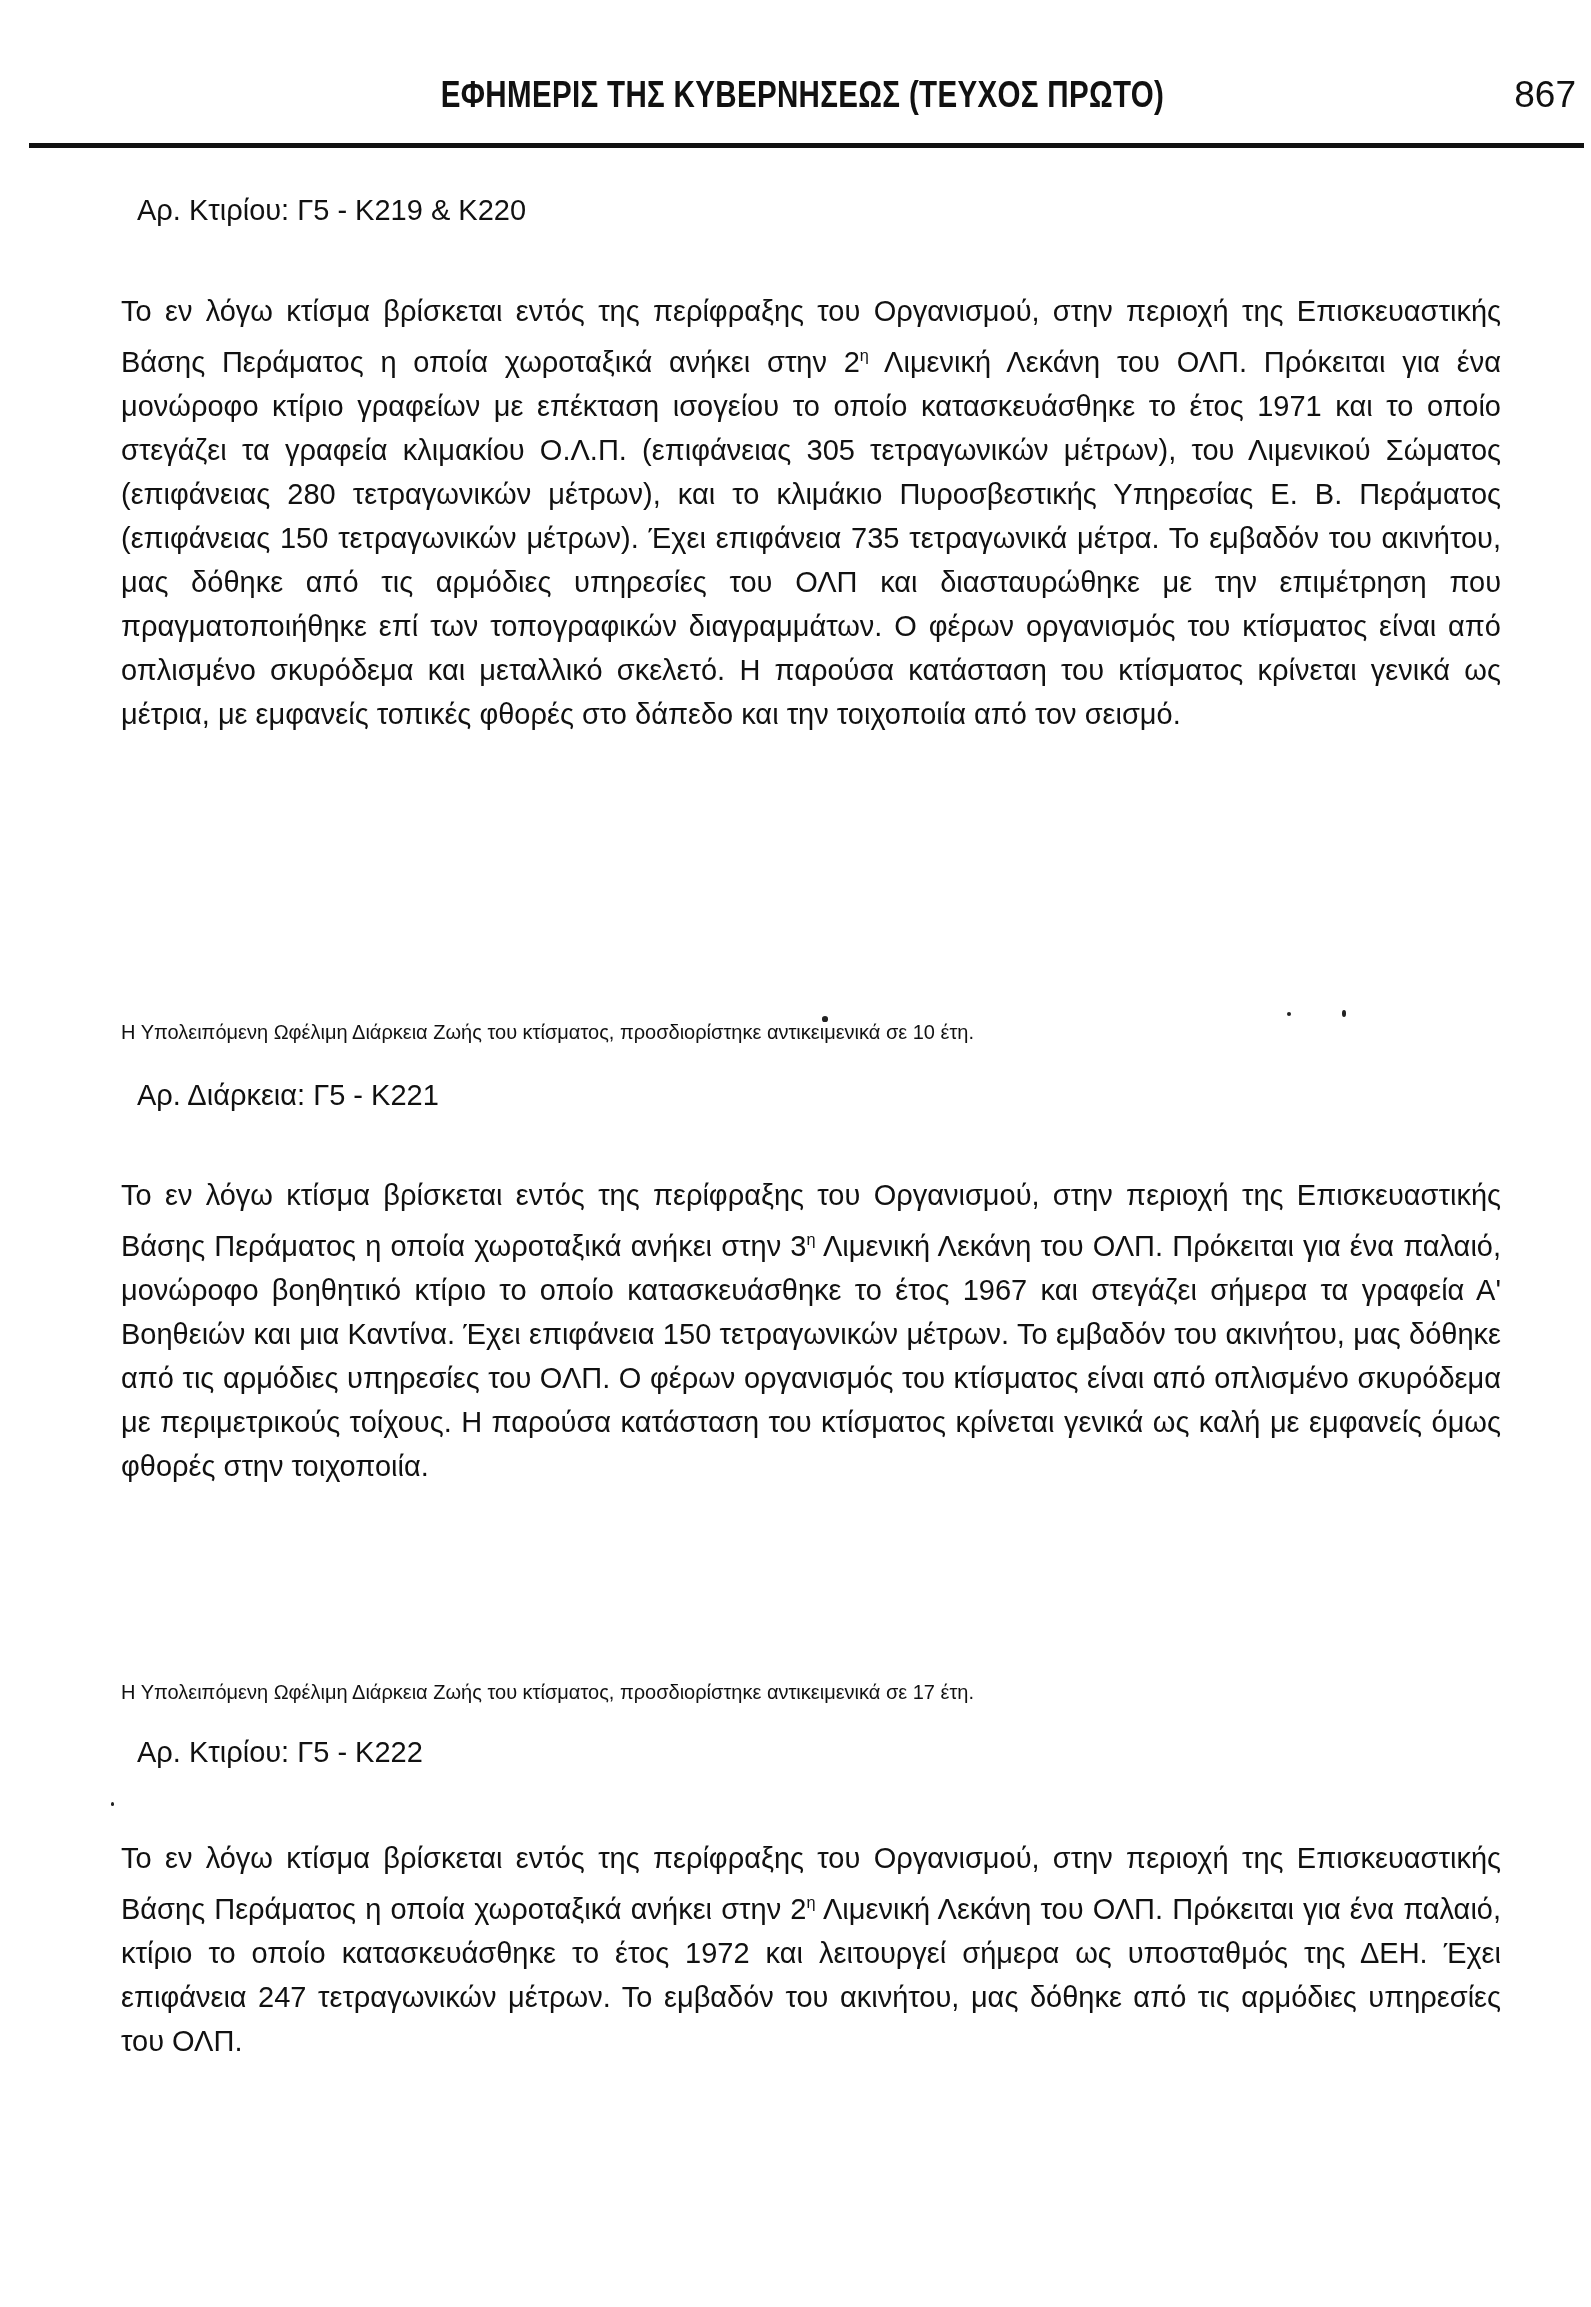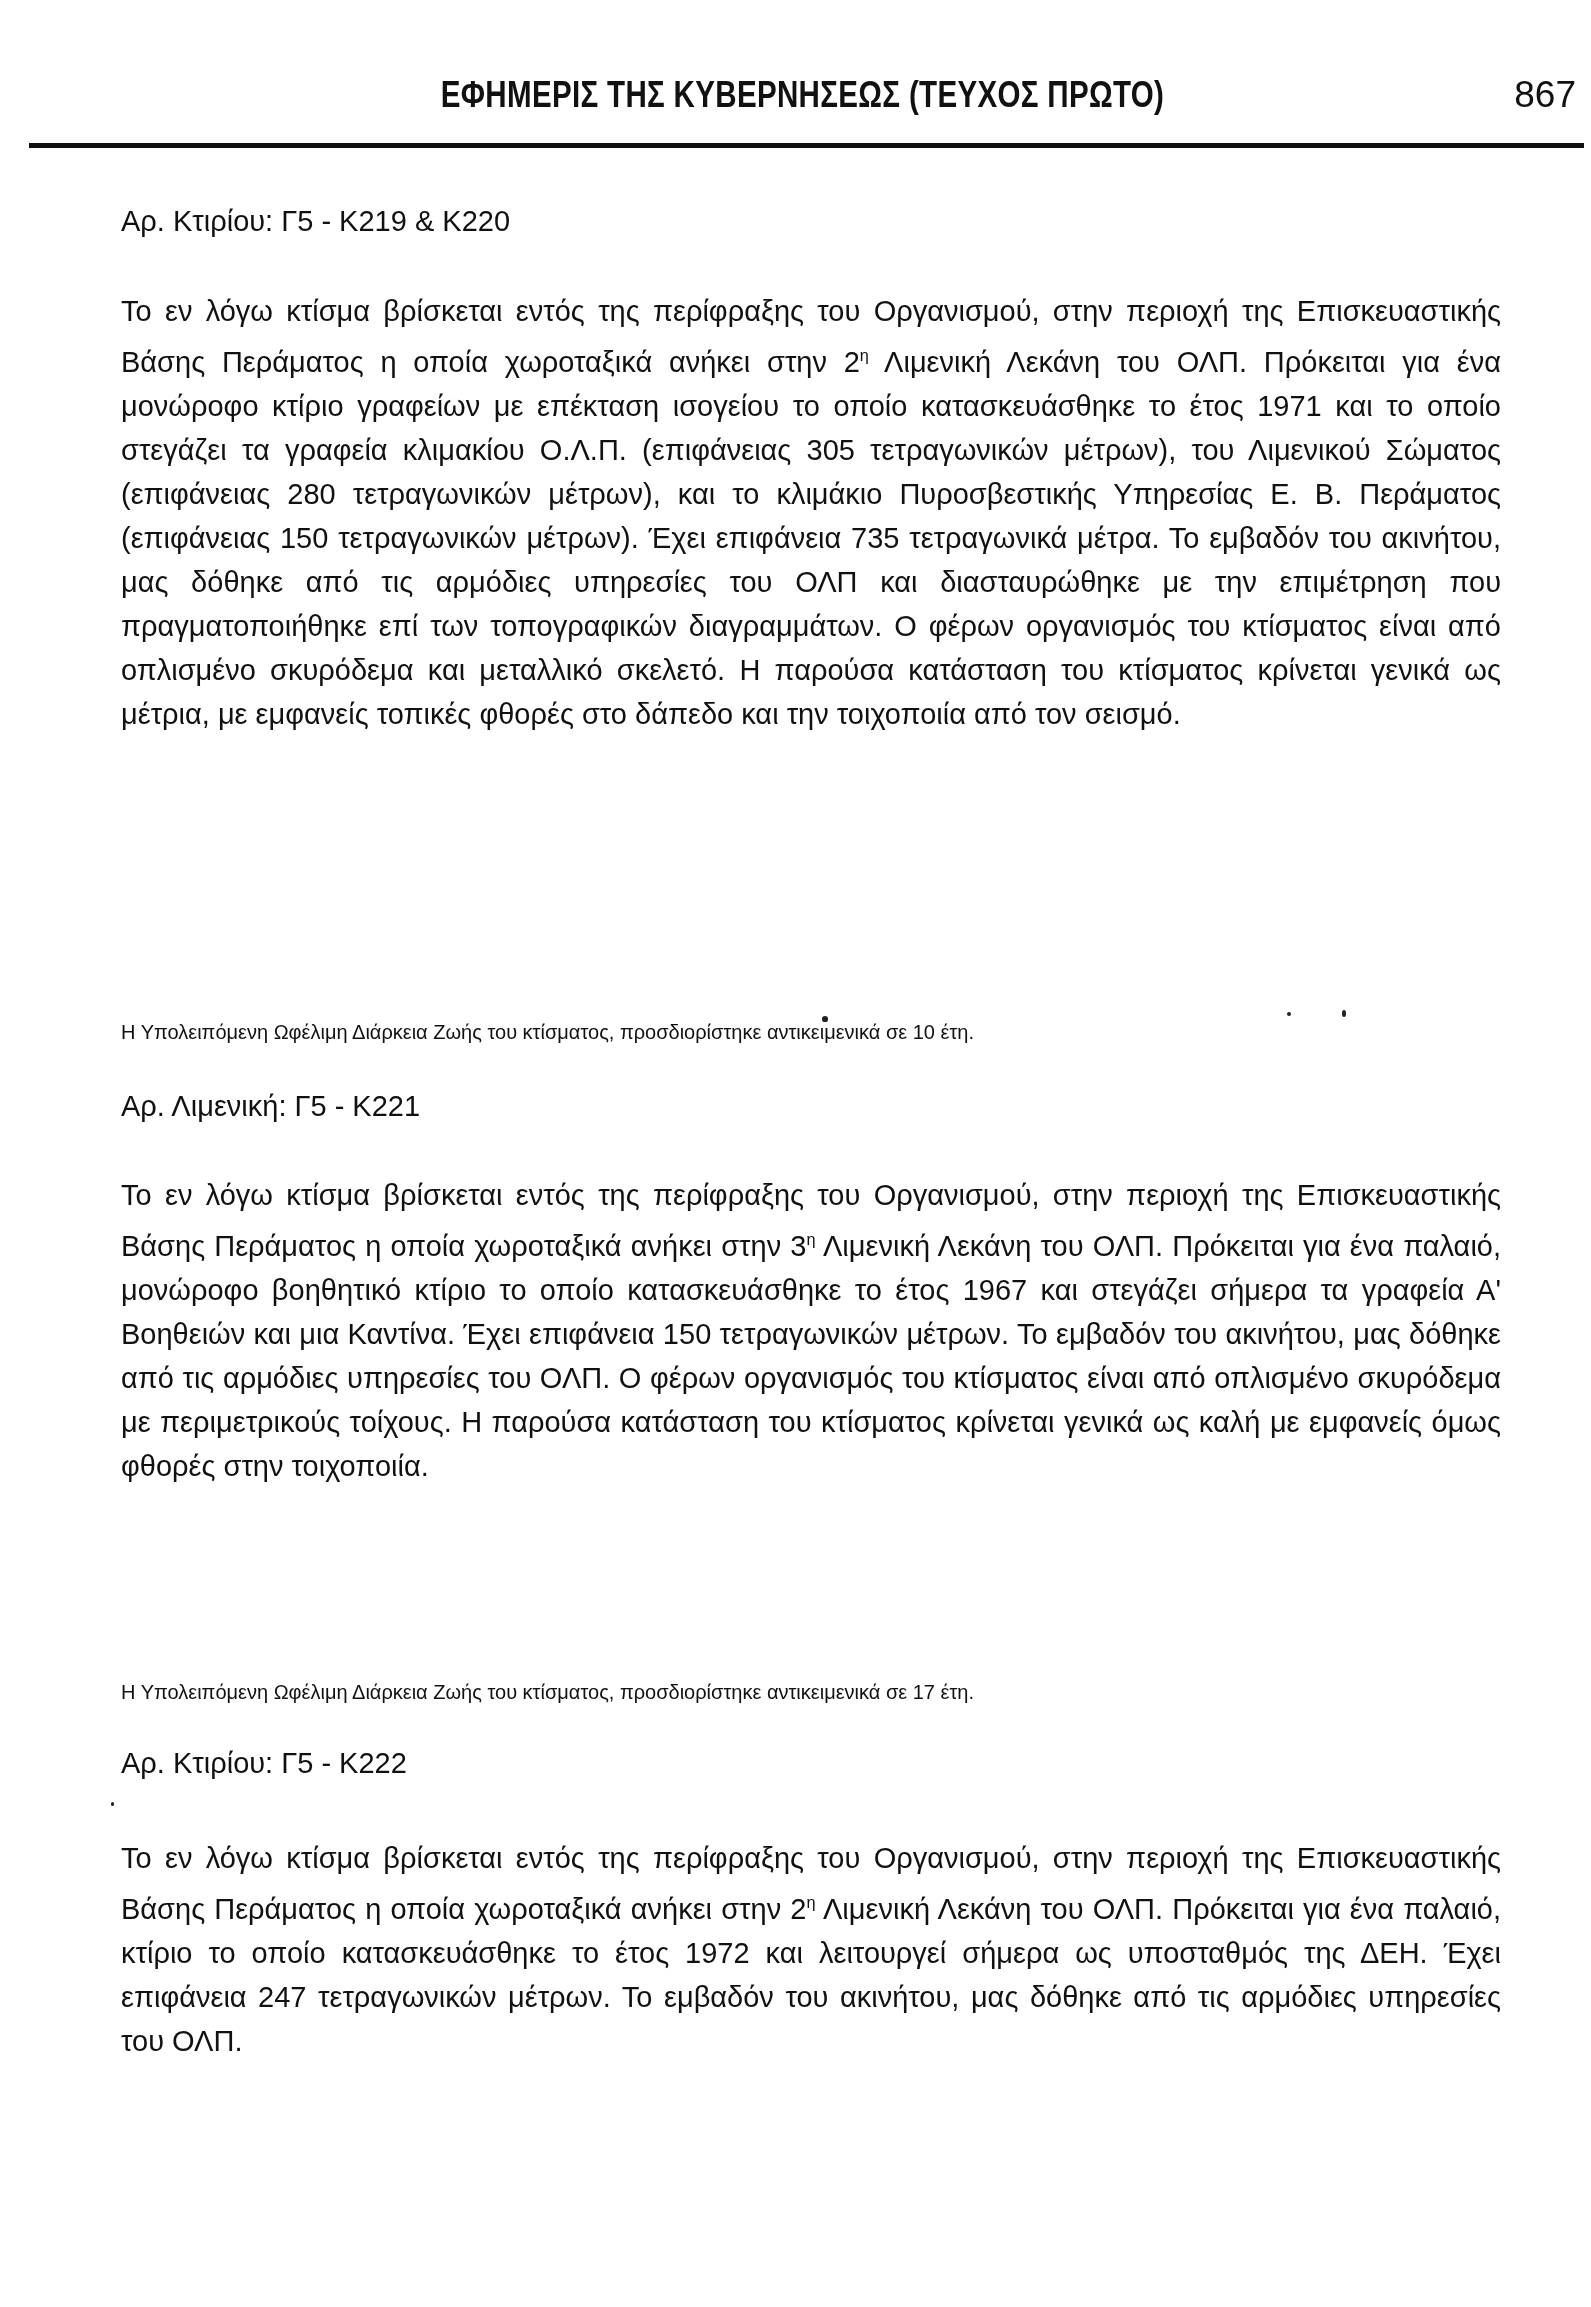--- a/index.html
+++ b/index.html
@@ -4,21 +4,21 @@
 <style>
   html, body { margin: 0; padding: 0; background: #ffffff; }
   body { width: 1591px; height: 2307px; position: relative; overflow: hidden;
          font-family: "Liberation Sans", sans-serif; color: #111111; }
   .header { position: absolute; left: 29px; top: 74px; width: 1547px; height: 57px; }
   .header-title { position: absolute; left: 0; right: 0; top: 0; text-align: center;
                   font-size: 36px; font-weight: bold; transform: scaleX(0.82); letter-spacing: 0.4px; }
   .page-number { position: absolute; right: 0; top: 0; font-size: 37px; font-weight: normal; }
   .rule { position: absolute; left: 29px; top: 143px; width: 1555px; height: 4.9px; background: #111; }
   .content { position: absolute; left: 121px; top: 0; width: 1380px; }
-  .heading { position: absolute; left: 0; font-size: 29px; white-space: nowrap; margin-top: 11px; }
+  .heading { position: absolute; left: 16px; font-size: 29px; white-space: nowrap; }
   .para { position: absolute; left: 0; width: 1380px; font-size: 29px; line-height: 44px;
           text-align: justify; text-align-last: left; }
   .summary { position: absolute; left: 0; font-size: 20px; white-space: nowrap; margin-top: 48px; }
   sup { font-size: 16.3px; }
   .speck { position: absolute; background: #222; border-radius: 50%; }
 </style>
 </head>
 <body>
 
 <div class="header">
@@ -26,21 +26,21 @@
   <div class="page-number">867</div>
 </div>
 <div class="rule"></div>
 
 <div class="content">
 
   <div class="heading" style="top:194px;">Αρ. Κτιρίου: Γ5 - Κ219 &amp; Κ220</div>
   <div class="para" style="top:289px;"><span>Το εν λόγω κτίσμα βρίσκεται εντός της περίφραξης του Οργανισμού, στην περιοχή της Επισκευαστικής Βάσης Περάματος η οποία χωροταξικά ανήκει στην 2</span><sup>η</sup><span> Λιμενική Λεκάνη του ΟΛΠ. Πρόκειται για ένα μονώροφο κτίριο γραφείων με επέκταση ισογείου το οποίο κατασκευάσθηκε το έτος 1971 και το οποίο στεγάζει τα γραφεία κλιμακίου Ο.Λ.Π. (επιφάνειας 305 τετραγωνικών μέτρων), του Λιμενικού Σώματος (επιφάνειας 280 τετραγωνικών μέτρων), και το κλιμάκιο Πυροσβεστικής Υπηρεσίας Ε. Β. Περάματος (επιφάνειας 150 τετραγωνικών μέτρων). Έχει επιφάνεια 735 τετραγωνικά μέτρα. Το εμβαδόν του ακινήτου, μας δόθηκε από τις αρμόδιες υπηρεσίες του ΟΛΠ και διασταυρώθηκε με την επιμέτρηση που πραγματοποιήθηκε επί των τοπογραφικών διαγραμμάτων. Ο φέρων οργανισμός του κτίσματος είναι από οπλισμένο σκυρόδεμα και μεταλλικό σκελετό. Η παρούσα κατάσταση του κτίσματος κρίνεται γενικά ως μέτρια, με εμφανείς τοπικές φθορές στο δάπεδο και την τοιχοποιία από τον σεισμό.</span></div>
   <div class="summary" style="top:973px;">Η Υπολειπόμενη Ωφέλιμη Διάρκεια Ζωής του κτίσματος, προσδιορίστηκε αντικειμενικά σε 10 έτη.</div>
 
-  <div class="heading" style="top:1079px;">Αρ. Λιμενική: Γ5 - Κ221</div>
+  <div class="heading" style="top:1079px;">Αρ. Διάρκεια: Γ5 - Κ221</div>
   <div class="para" style="top:1173px;"><span>Το εν λόγω κτίσμα βρίσκεται εντός της περίφραξης του Οργανισμού, στην περιοχή της Επισκευαστικής Βάσης Περάματος η οποία χωροταξικά ανήκει στην 3</span><sup>η</sup><span> Λιμενική Λεκάνη του ΟΛΠ. Πρόκειται για ένα παλαιό, μονώροφο βοηθητικό κτίριο το οποίο κατασκευάσθηκε το έτος 1967 και στεγάζει σήμερα τα γραφεία Α' Βοηθειών και μια Καντίνα. Έχει επιφάνεια 150 τετραγωνικών μέτρων. Το εμβαδόν του ακινήτου, μας δόθηκε από τις αρμόδιες υπηρεσίες του ΟΛΠ. Ο φέρων οργανισμός του κτίσματος είναι από οπλισμένο σκυρόδεμα με περιμετρικούς τοίχους. Η παρούσα κατάσταση του κτίσματος κρίνεται γενικά ως καλή με εμφανείς όμως φθορές στην τοιχοποιία.</span></div>
   <div class="summary" style="top:1633px;">Η Υπολειπόμενη Ωφέλιμη Διάρκεια Ζωής του κτίσματος, προσδιορίστηκε αντικειμενικά σε 17 έτη.</div>
 
   <div class="heading" style="top:1736px;">Αρ. Κτιρίου: Γ5 - Κ222</div>
   <div class="para" style="top:1836px;"><span>Το εν λόγω κτίσμα βρίσκεται εντός της περίφραξης του Οργανισμού, στην περιοχή της Επισκευαστικής Βάσης Περάματος η οποία χωροταξικά ανήκει στην 2</span><sup>η</sup><span> Λιμενική Λεκάνη του ΟΛΠ. Πρόκειται για ένα παλαιό, κτίριο το οποίο κατασκευάσθηκε το έτος 1972 και λειτουργεί σήμερα ως υποσταθμός της ΔΕΗ. Έχει επιφάνεια 247 τετραγωνικών μέτρων. Το εμβαδόν του ακινήτου, μας δόθηκε από τις αρμόδιες υπηρεσίες του ΟΛΠ.</span></div>
 </div>
 
 <div class="speck" style="left:822px;top:1016px;width:5.7px;height:5.7px;"></div>
 <div class="speck" style="left:1287px;top:1012px;width:4.1px;height:4.1px;"></div>
 <div class="speck" style="left:1342px;top:1010px;width:4.1px;height:6.5px;"></div>

